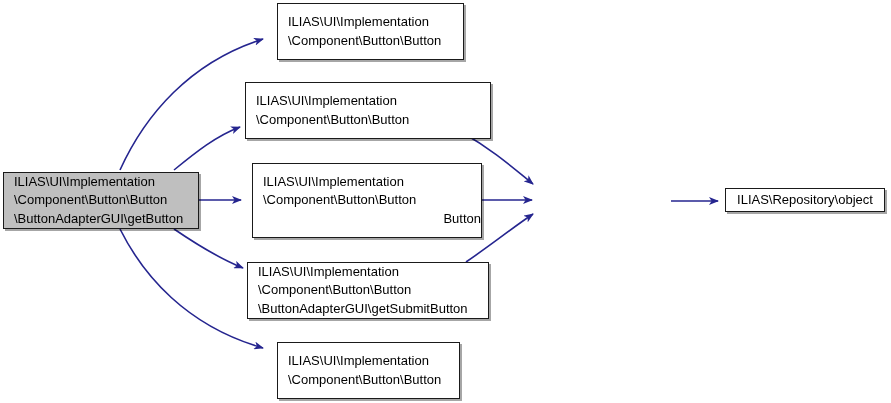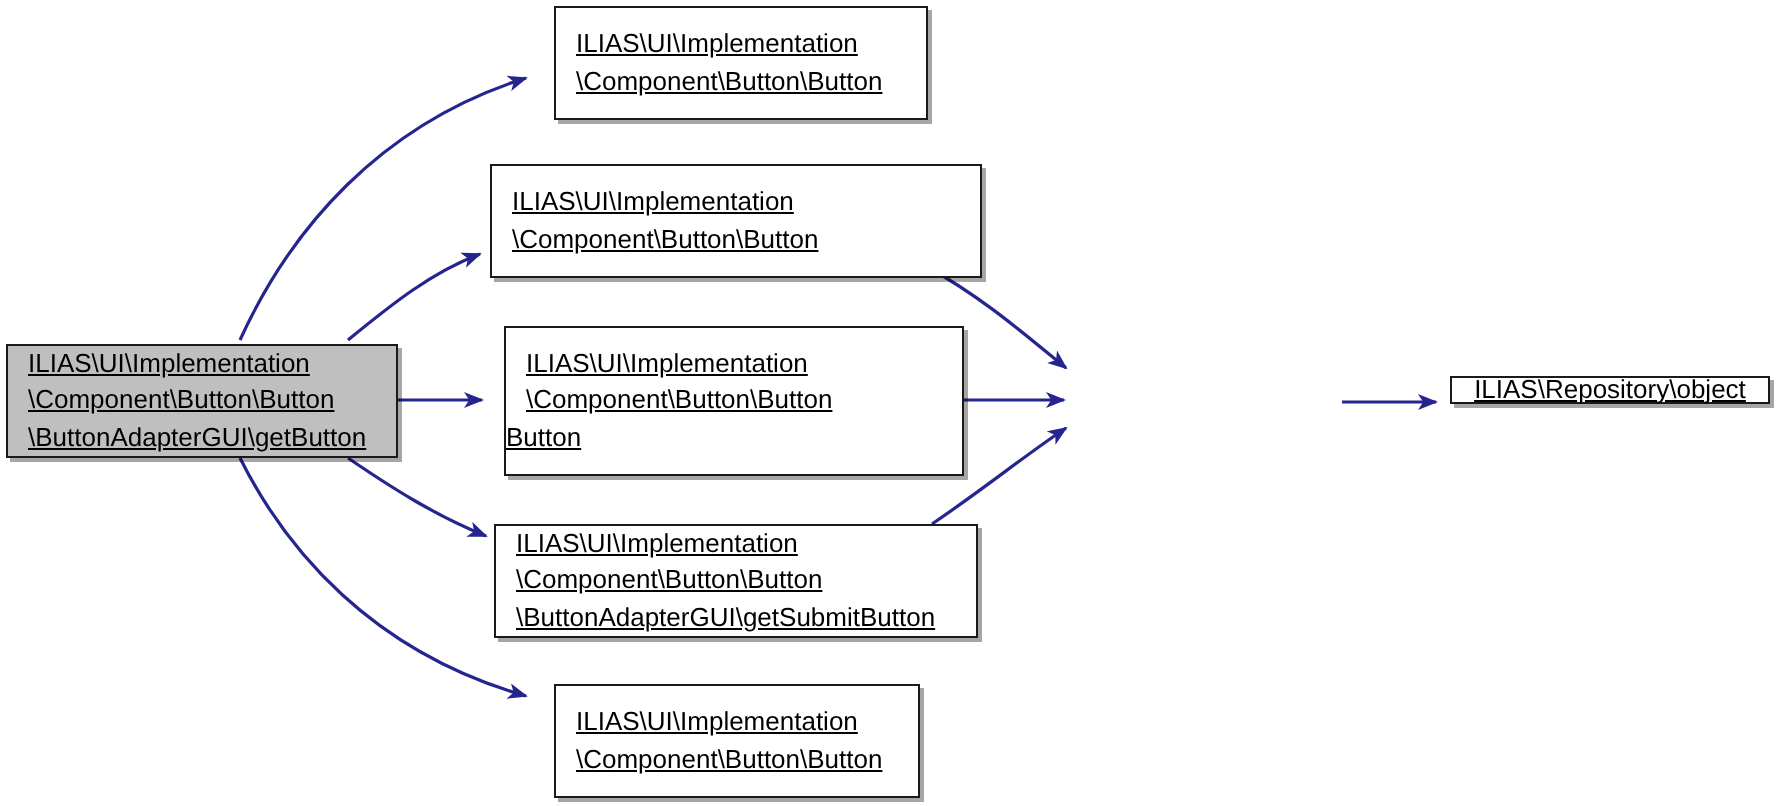--- a/index.html
+++ b/index.html
@@ -38,29 +38,28 @@
     white-space: pre;
     z-index: 3;
     box-shadow: 2px 2px 0 rgba(0,0,0,0.35);
   }
   .node.current {
     background: #bfbfbf;
   }
   .node .ln {
     display: block;
     width: 100%;
-    text-decoration: underline;
   }
   .node.lalign .ln {
     text-align: left;
     padding-left: 10px;
     box-sizing: border-box;
   }
   .node.lalign .ln.ctr {
-    text-align: left;
+    text-align: right;
     padding-left: 0;
   }
 </style>
 </head>
 <body>
 
 <div id="canvas">
 
   <svg id="edges" viewBox="0 0 891 403" xmlns="http://www.w3.org/2000/svg">
     <defs>
@@ -115,17 +114,17 @@
     <span class="ln">\Component\Button\Button</span>
     <span class="ln">\ButtonAdapterGUI\getSubmitButton</span>
   </div>
 
   <div class="node lalign" style="left:277px; top:342px; width:183px; height:57px;">
     <span class="ln">ILIAS\UI\Implementation</span>
     <span class="ln">\Component\Button\Button</span>
   </div>
 
 
-  <div class="node" style="left:725px; top:188px; width:160px; height:14px;">
+  <div class="node" style="left:725px; top:188px; width:160px; height:24px;">
     <span class="ln">ILIAS\Repository\object</span>
   </div>
 
 </div>
 
 </body></html>

